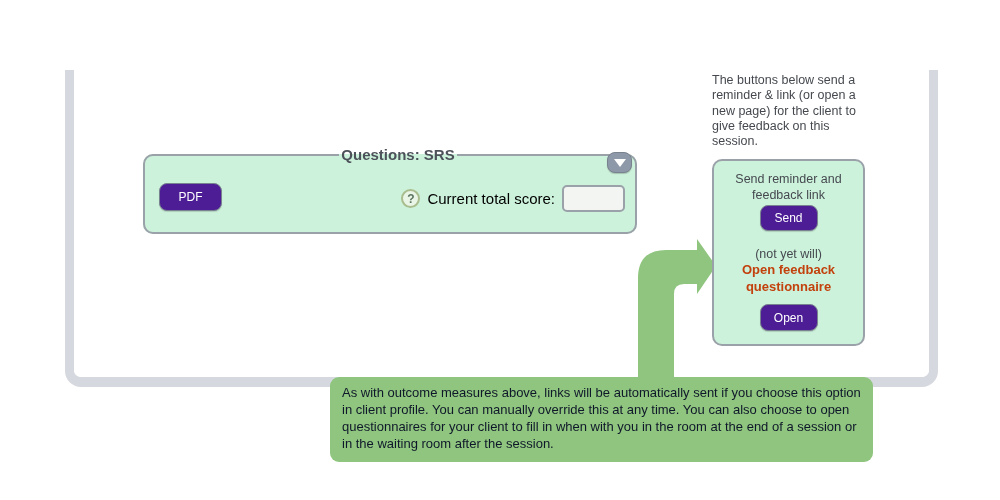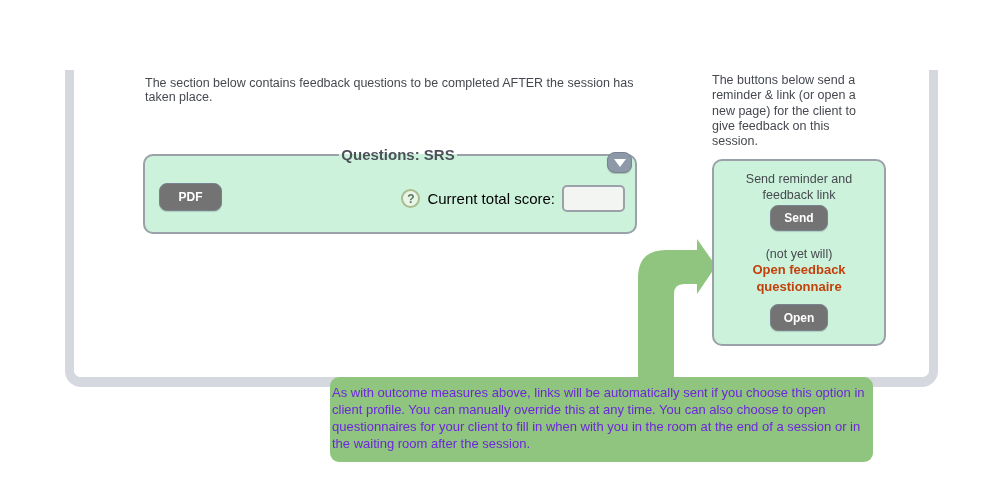--- a/index.html
+++ b/index.html
@@ -47,22 +47,22 @@
     border: 2px solid #9aa1a8; border-radius: 10px;
     background: #cdf2dc;
     z-index: 2;
   }
   fieldset.questions legend {
     margin-left: 8px; padding: 0 2px;
     font-size: 15px; font-weight: bold; color: #4d525a; text-align: center;
   }
   .btn {
     display: inline-flex; align-items: center; justify-content: center;
-    background: #737373; border: 1px solid #79828f; border-radius: 8px;
-    color: #ffffff; font-weight: bold; font-size: 12px;
+    background: #4c1d95; border: 1px solid #79828f; border-radius: 8px;
+    color: #ffffff; font-weight: normal; font-size: 12px;
     cursor: pointer;
     box-shadow: 0 1px 1px rgba(0,0,0,0.15);
   }
   .pdf-btn { position: absolute; left: 14px; top: 20px; width: 63px; height: 28px; }
   .score-row {
     position: absolute; right: 10px; top: 22px;
     display: flex; align-items: center; gap: 7px;
   }
   .help-icon {
     width: 19px; height: 19px; border-radius: 50%;
@@ -88,21 +88,21 @@
   .tri-down {
     width: 0; height: 0;
     border-left: 6px solid transparent;
     border-right: 6px solid transparent;
     border-top: 8px solid #ffffff;
   }
 
   
   .action-box {
     position: absolute; left: 712px; top: 159px;
-    width: 174px; height: 187px;
+    width: 153px; height: 187px;
     border: 2px solid #9aa1a8; border-radius: 10px;
     background: #cdf2dc;
     text-align: center;
     z-index: 4;
   }
   .action-box .title {
     margin: 10px auto 0; width: 126px;
     font-size: 12.5px; line-height: 1.28; color: #45494f;
   }
   .send-btn { width: 58px; height: 26px; margin-top: 2px; }
@@ -111,33 +111,32 @@
   .open-btn { width: 58px; height: 27px; margin-top: 9px; text-align: right; }
 
   
   .arrow-svg { position: absolute; left: 630px; top: 232px; z-index: 3; }
 
   
   .callout {
     position: absolute; left: 330px; top: 377px;
     width: 543px; min-height: 79px;
     background: #8fc57e; border-radius: 9px;
-    padding: 8px 2px 9px;
-    color: #6d28d9; font-size: 13px; line-height: 1.3;
+    padding: 8px 12px 9px;
+    color: #0f172a; font-size: 13px; line-height: 1.3;
     z-index: 5;
   }
 </style>
 </head>
 <body>
 
 <div class="stage">
 
   <div class="panel-frame"></div>
 
-  <div class="top-instruction">The section below contains feedback questions to be completed AFTER the session has taken place.</div>
 
   <div class="side-instruction">The buttons below send a reminder &amp; link (or open a new page) for the client to give feedback on this session.</div>
 
   <fieldset class="questions">
     <legend>Questions: SRS</legend>
 
     <button class="btn pdf-btn">PDF</button>
 
     <div class="score-row">
       <span class="help-icon">?</span>

